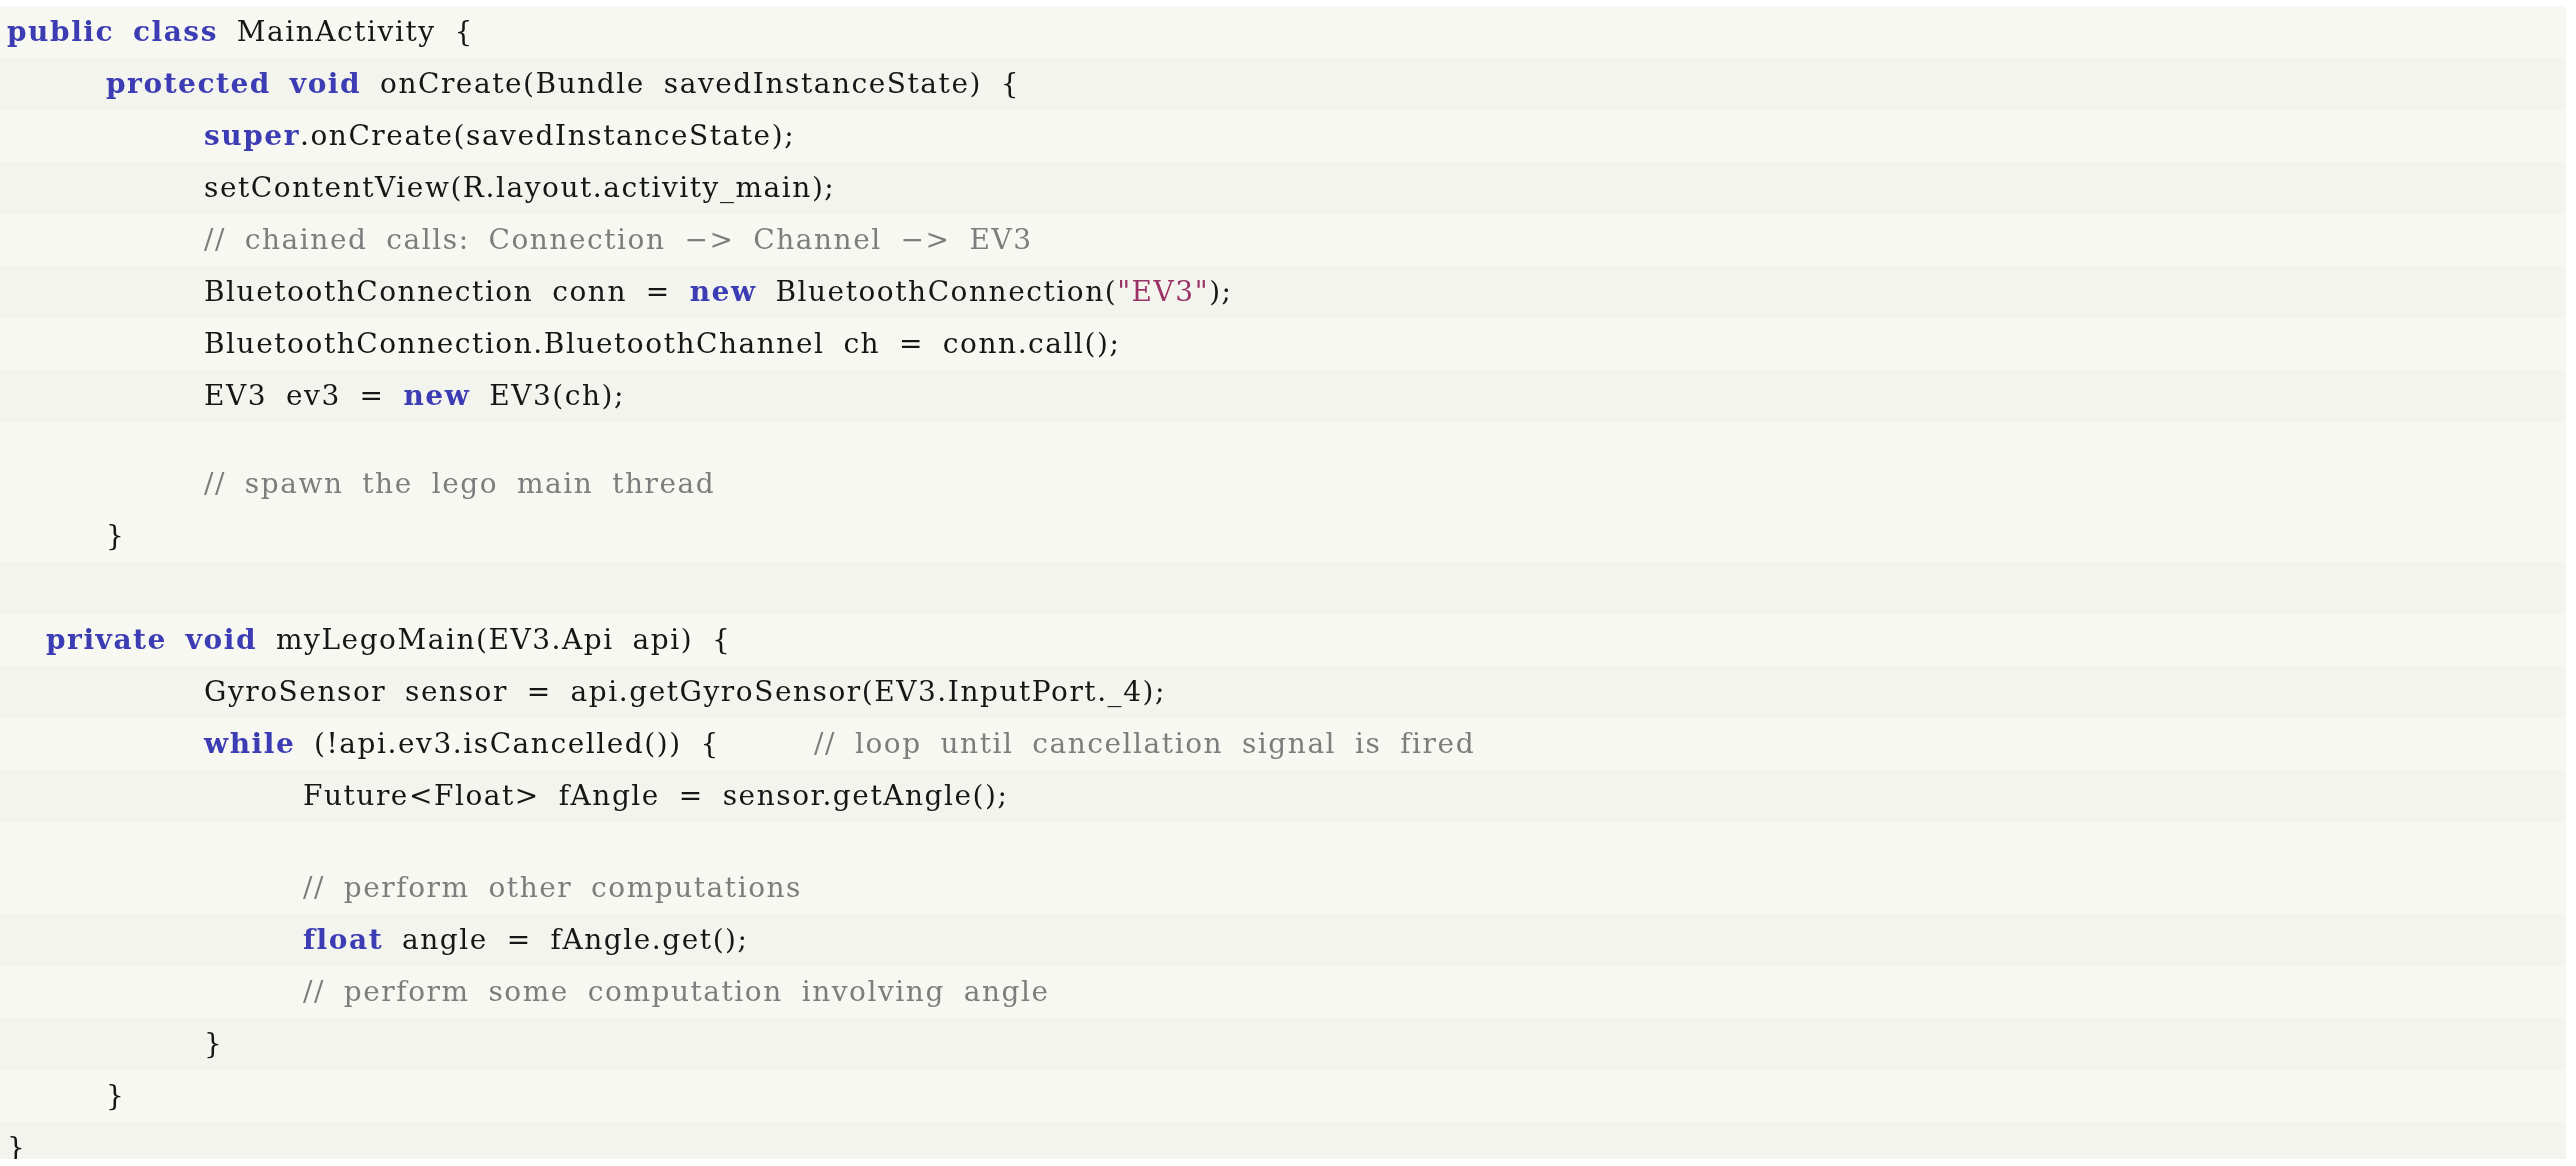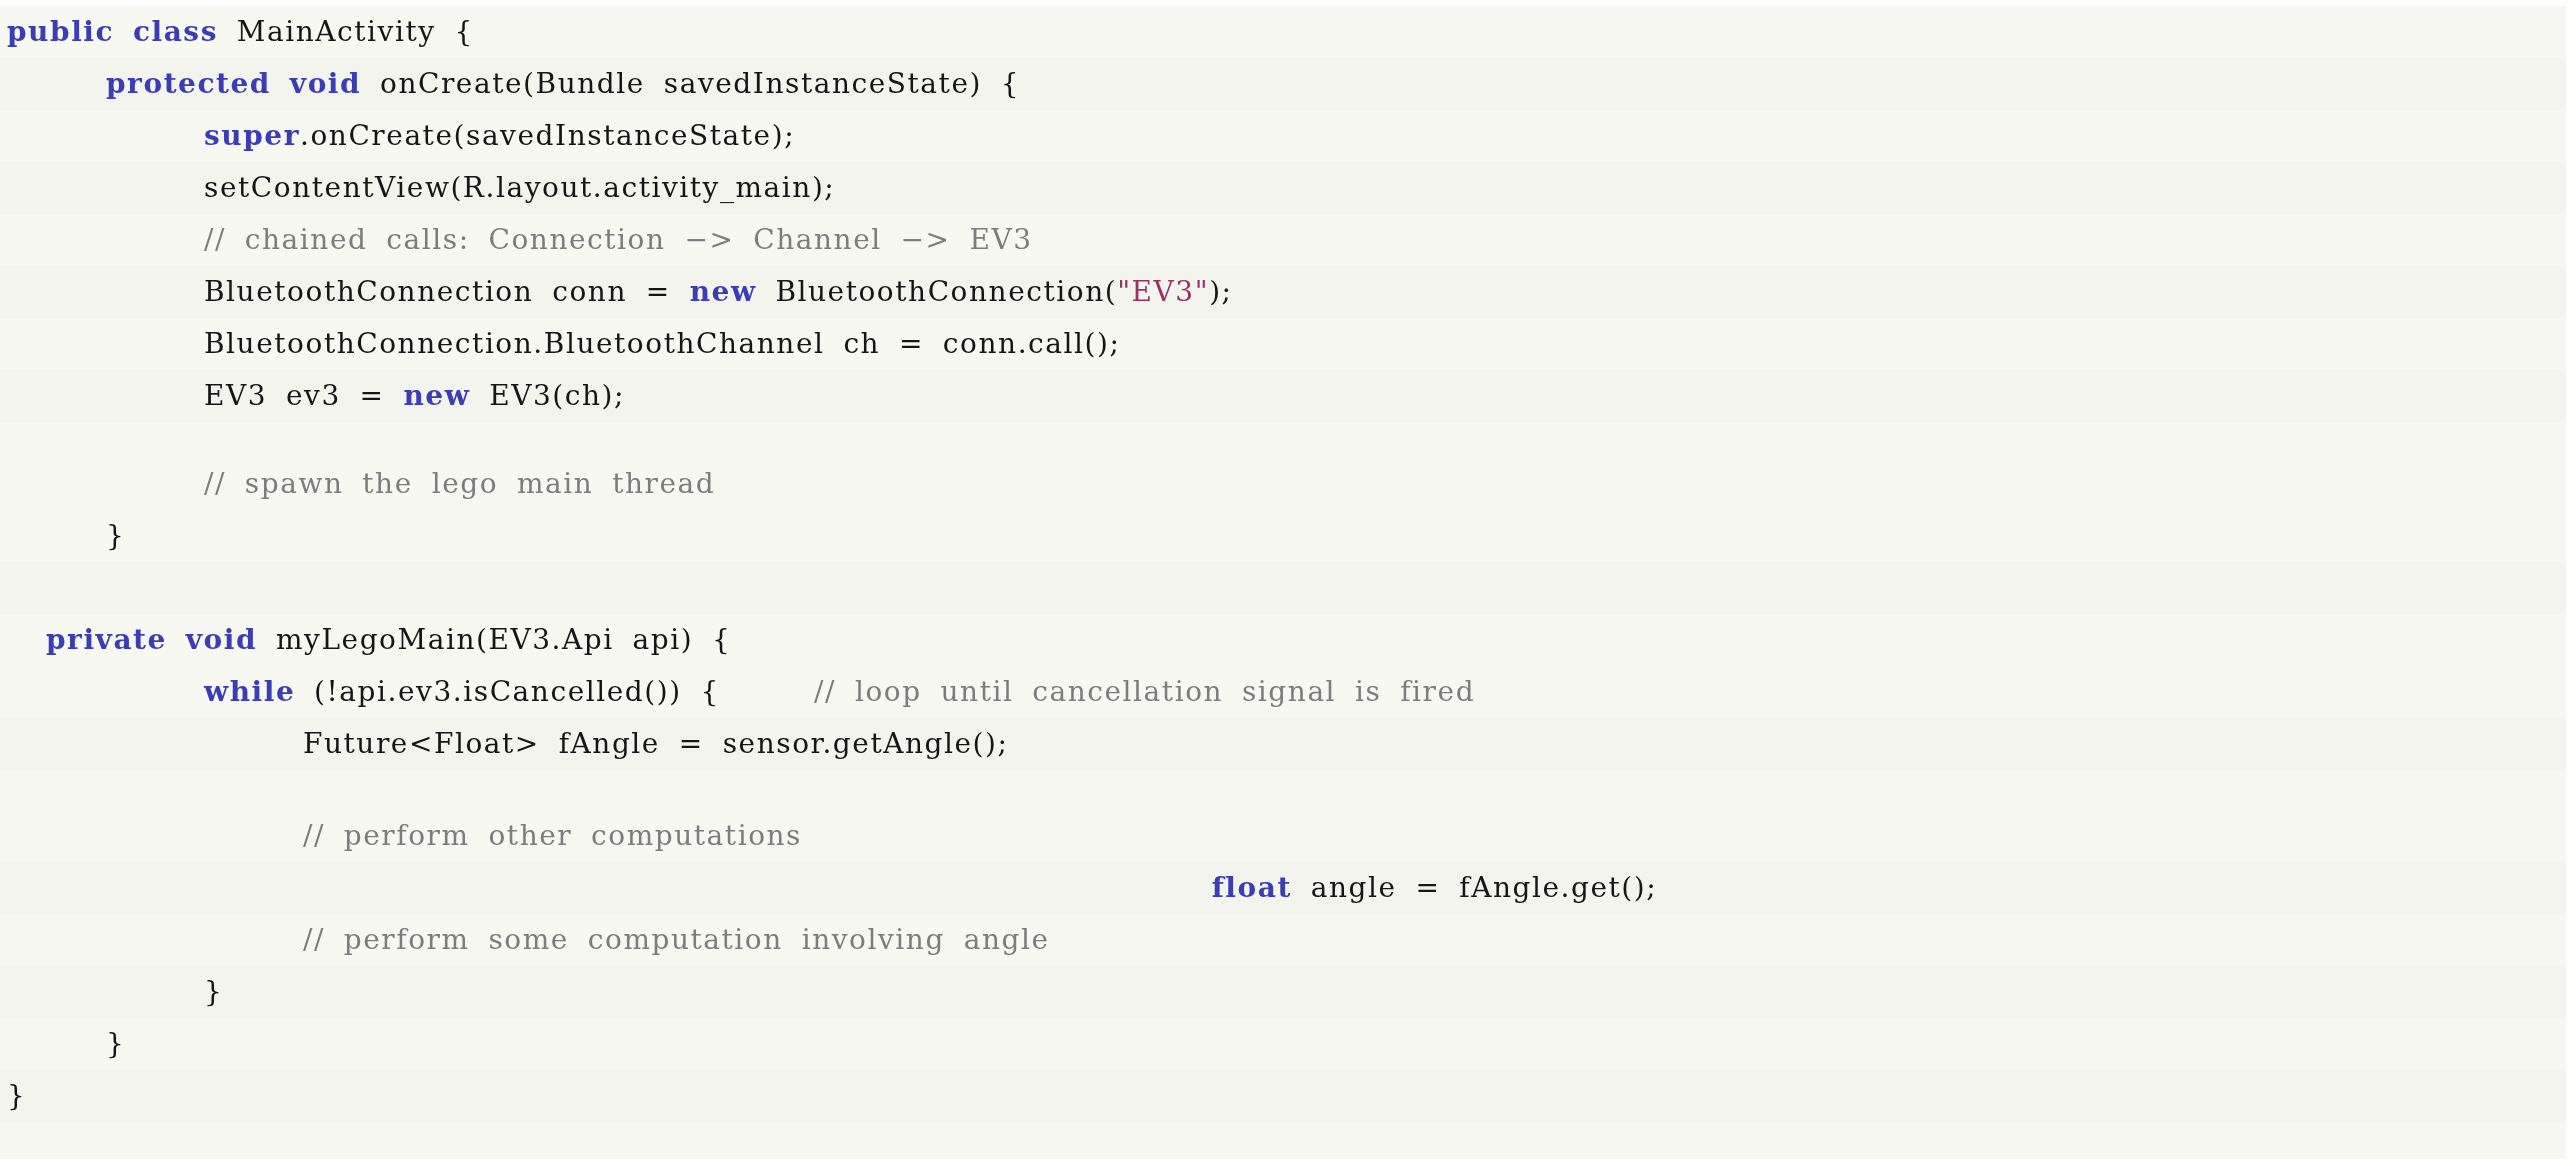--- a/index.html
+++ b/index.html
@@ -60,23 +60,24 @@
       <div class="code-line" style="padding-left: 204px;"><span class="tok-kw">super</span><span class="tok-p">.onCreate(savedInstanceState);</span></div>
       <div class="code-line alt" style="padding-left: 204px;"><span class="tok-p">setContentView(R.layout.activity_main);</span></div>
       <div class="code-line" style="padding-left: 204px;"><span class="tok-c">// chained calls: Connection −&gt; Channel −&gt; EV3</span></div>
       <div class="code-line alt" style="padding-left: 204px;"><span class="tok-p">BluetoothConnection conn = </span><span class="tok-kw">new</span><span class="tok-p"> BluetoothConnection(</span><span class="tok-str">"EV3"</span><span class="tok-p">);</span></div>
       <div class="code-line" style="padding-left: 204px;"><span class="tok-p">BluetoothConnection.BluetoothChannel ch = conn.call();</span></div>
       <div class="code-line alt" style="padding-left: 204px;"><span class="tok-p">EV3 ev3 = </span><span class="tok-kw">new</span><span class="tok-p"> EV3(ch);</span></div>
       <div class="code-line" style="padding-left: 204px; margin-top: 36px;"><span class="tok-c">// spawn the lego main thread</span></div>
       <div class="code-line" style="padding-left: 106px;"><span class="tok-p">}</span></div>
       <div class="code-line alt" style="padding-left: 7px;"></div>
       <div class="code-line" style="padding-left: 46px;"><span class="tok-kw">private</span><span class="tok-p"> </span><span class="tok-kw">void</span><span class="tok-p"> myLegoMain(EV3.Api api) {</span></div>
+      <div class="code-line alt" style="padding-left: 204px;"><span class="tok-p">GyroSensor sensor = api.getGyroSensor(EV3.InputPort._4);</span></div>
       <div class="code-line" style="padding-left: 204px;"><span class="tok-kw">while</span><span class="tok-p"> (!api.ev3.isCancelled()) {     </span><span class="tok-c">// loop until cancellation signal is fired</span></div>
       <div class="code-line alt" style="padding-left: 303px;"><span class="tok-p">Future&lt;Float&gt; fAngle = sensor.getAngle();</span></div>
       <div class="code-line" style="padding-left: 303px; margin-top: 40px;"><span class="tok-c">// perform other computations</span></div>
-      <div class="code-line alt" style="padding-left: 303px; text-align: center;"><span class="tok-kw">float</span><span class="tok-p"> angle = fAngle.get();</span></div>
+      <div class="code-line alt" style="padding-left: 303px;"><span class="tok-kw">float</span><span class="tok-p"> angle = fAngle.get();</span></div>
       <div class="code-line" style="padding-left: 303px;"><span class="tok-c">// perform some computation involving angle</span></div>
       <div class="code-line alt" style="padding-left: 204px;"><span class="tok-p">}</span></div>
       <div class="code-line" style="padding-left: 106px;"><span class="tok-p">}</span></div>
       <div class="code-line alt" style="padding-left: 7px;"><span class="tok-p">}</span></div>
     </div>
 </div>
 
 
 </body></html>

